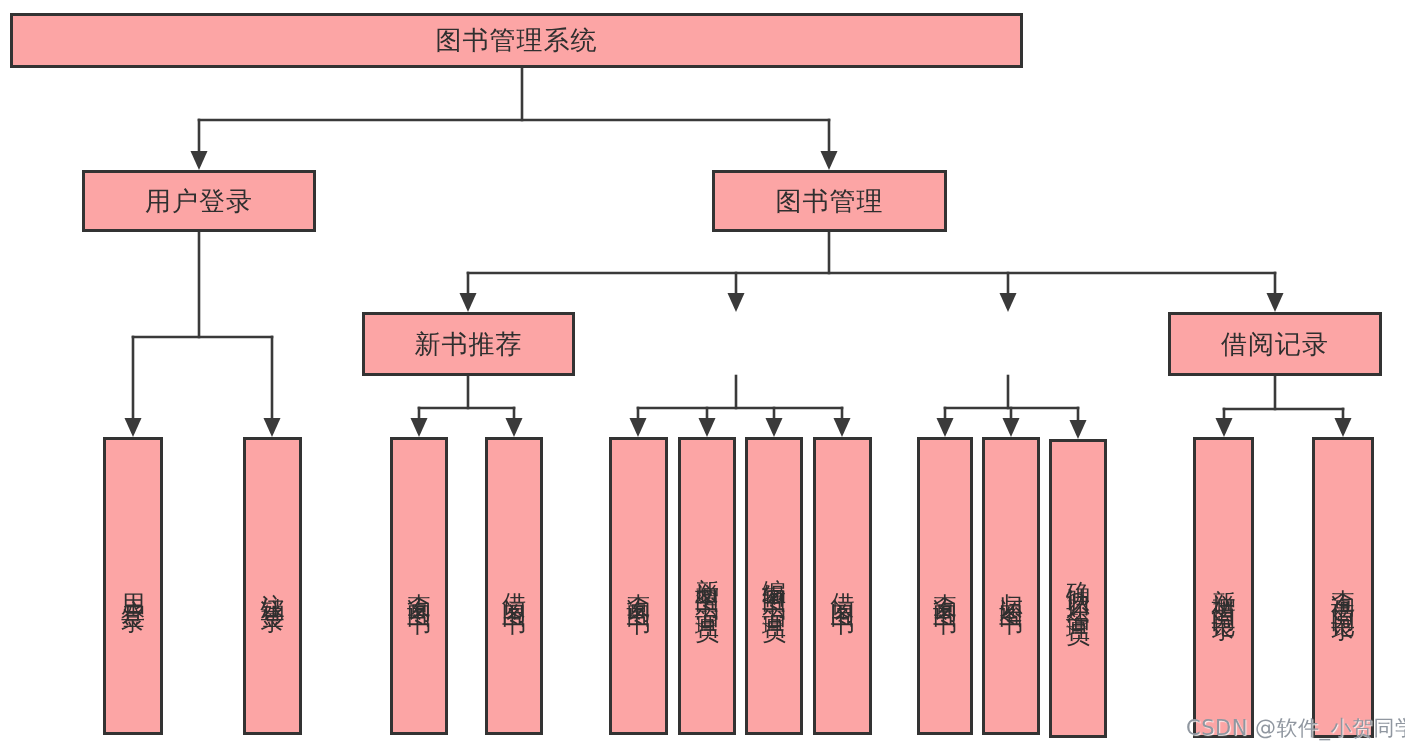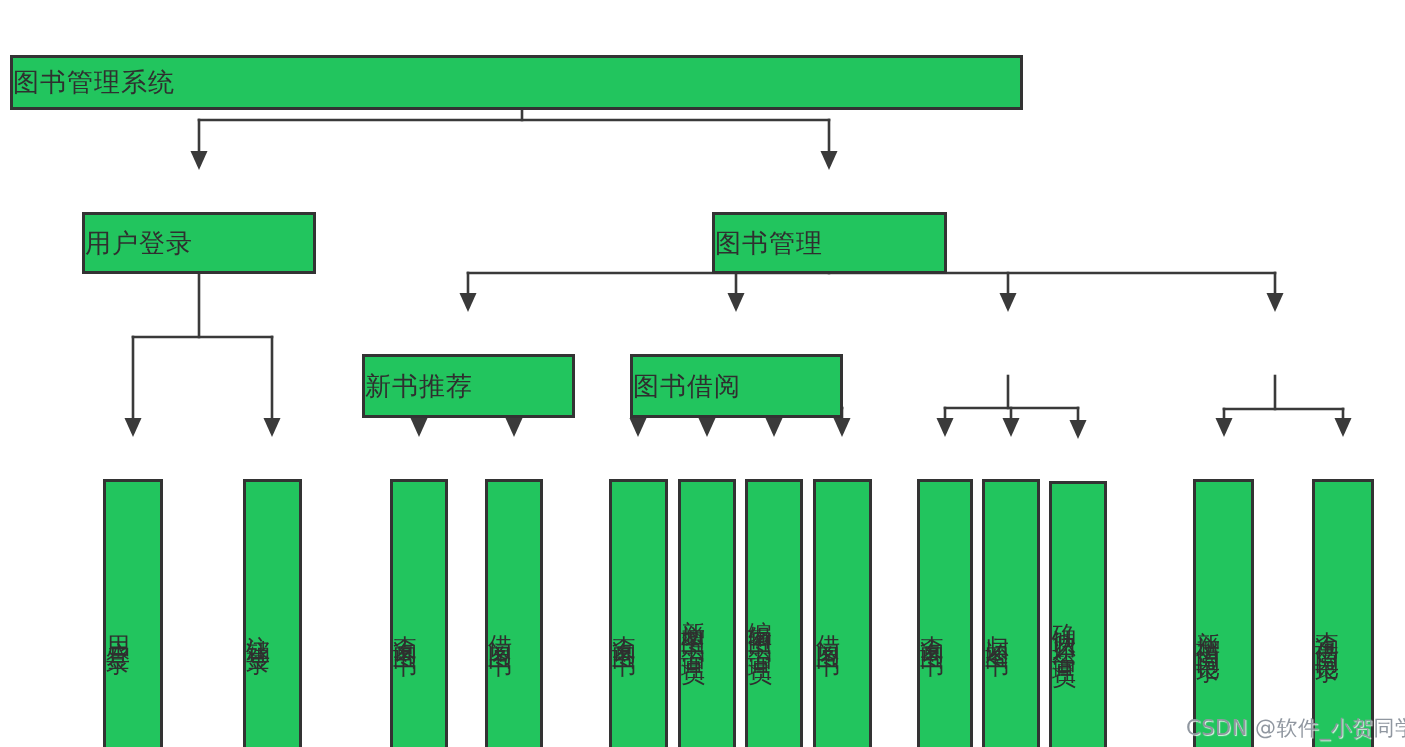--- a/index.html
+++ b/index.html
@@ -18,27 +18,27 @@
   .connectors {
     position: absolute;
     left: 0; top: 0;
     width: 1405px;
     height: 747px;
     z-index: 1;
   }
   .node {
     position: absolute;
     box-sizing: border-box;
-    background: #22c55e;
+    background: #fca5a5;
     border: 3px solid #333333;
     display: flex;
     align-items: center;
+    justify-content: center;
     z-index: 2;
     color: #2f2f2f;
-    margin-top: 42px;
   }
   .node.h .lbl {
     font-size: 26px;
     letter-spacing: 1px;
     white-space: nowrap;
   }
   .node.v .lbl {
     writing-mode: vertical-rl;
     text-orientation: mixed;
     font-size: 24px;
@@ -147,22 +147,22 @@
   <div class="node h" style="left:82px; top:170px; width:234px; height:62px;">
     <span class="lbl">用户登录</span>
   </div>
   <div class="node h" style="left:712px; top:170px; width:235px; height:62px;">
     <span class="lbl">图书管理</span>
   </div>
 
   <div class="node h" style="left:362px; top:312px; width:213px; height:64px;">
     <span class="lbl">新书推荐</span>
   </div>
-  <div class="node h" style="left:630px; top:312px; width:213px; height:64px;">
-    <span class="lbl">图书借阅</span>
+  <div class="node h" style="left:1168px; top:312px; width:214px; height:64px;">
+    <span class="lbl">借阅记录</span>
   </div>
 
   <div class="node v" style="left:103px; top:437px; width:60px; height:298px;">
     <span class="lbl">用户登录</span>
   </div>
   <div class="node v" style="left:243px; top:437px; width:59px; height:298px;">
     <span class="lbl">注销登录</span>
   </div>
 
   <div class="node v" style="left:390px; top:437px; width:58px; height:298px;">

